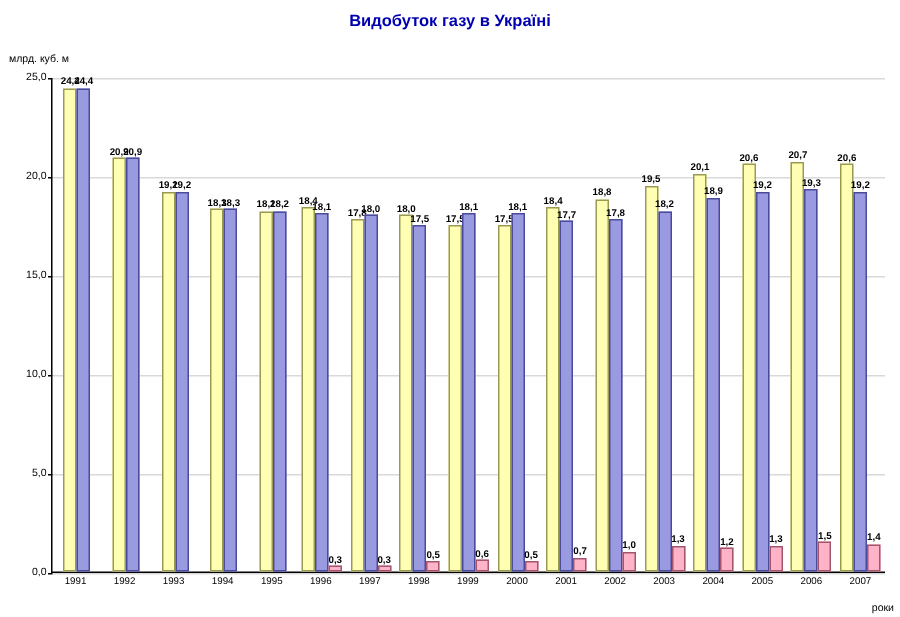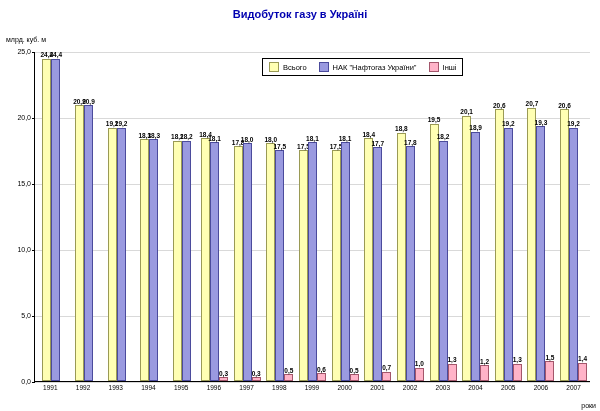--- a/index.html
+++ b/index.html
@@ -382,28 +382,14 @@
       <div class="xl">2000</div>
       <div class="xl">2001</div>
       <div class="xl">2002</div>
       <div class="xl">2003</div>
       <div class="xl">2004</div>
       <div class="xl">2005</div>
       <div class="xl">2006</div>
       <div class="xl">2007</div>
     </div>
 
-  <div class="legend">
-    <div class="item">
-      <span class="swatch total"></span>
-      <span>Всього</span>
-    </div>
-    <div class="item">
-      <span class="swatch naftogaz"></span>
-      <span>НАК "Нафтогаз України"</span>
-    </div>
-    <div class="item">
-      <span class="swatch other"></span>
-      <span>Інші</span>
-    </div>
-  </div>
 
 </div>
 
 </body></html>

